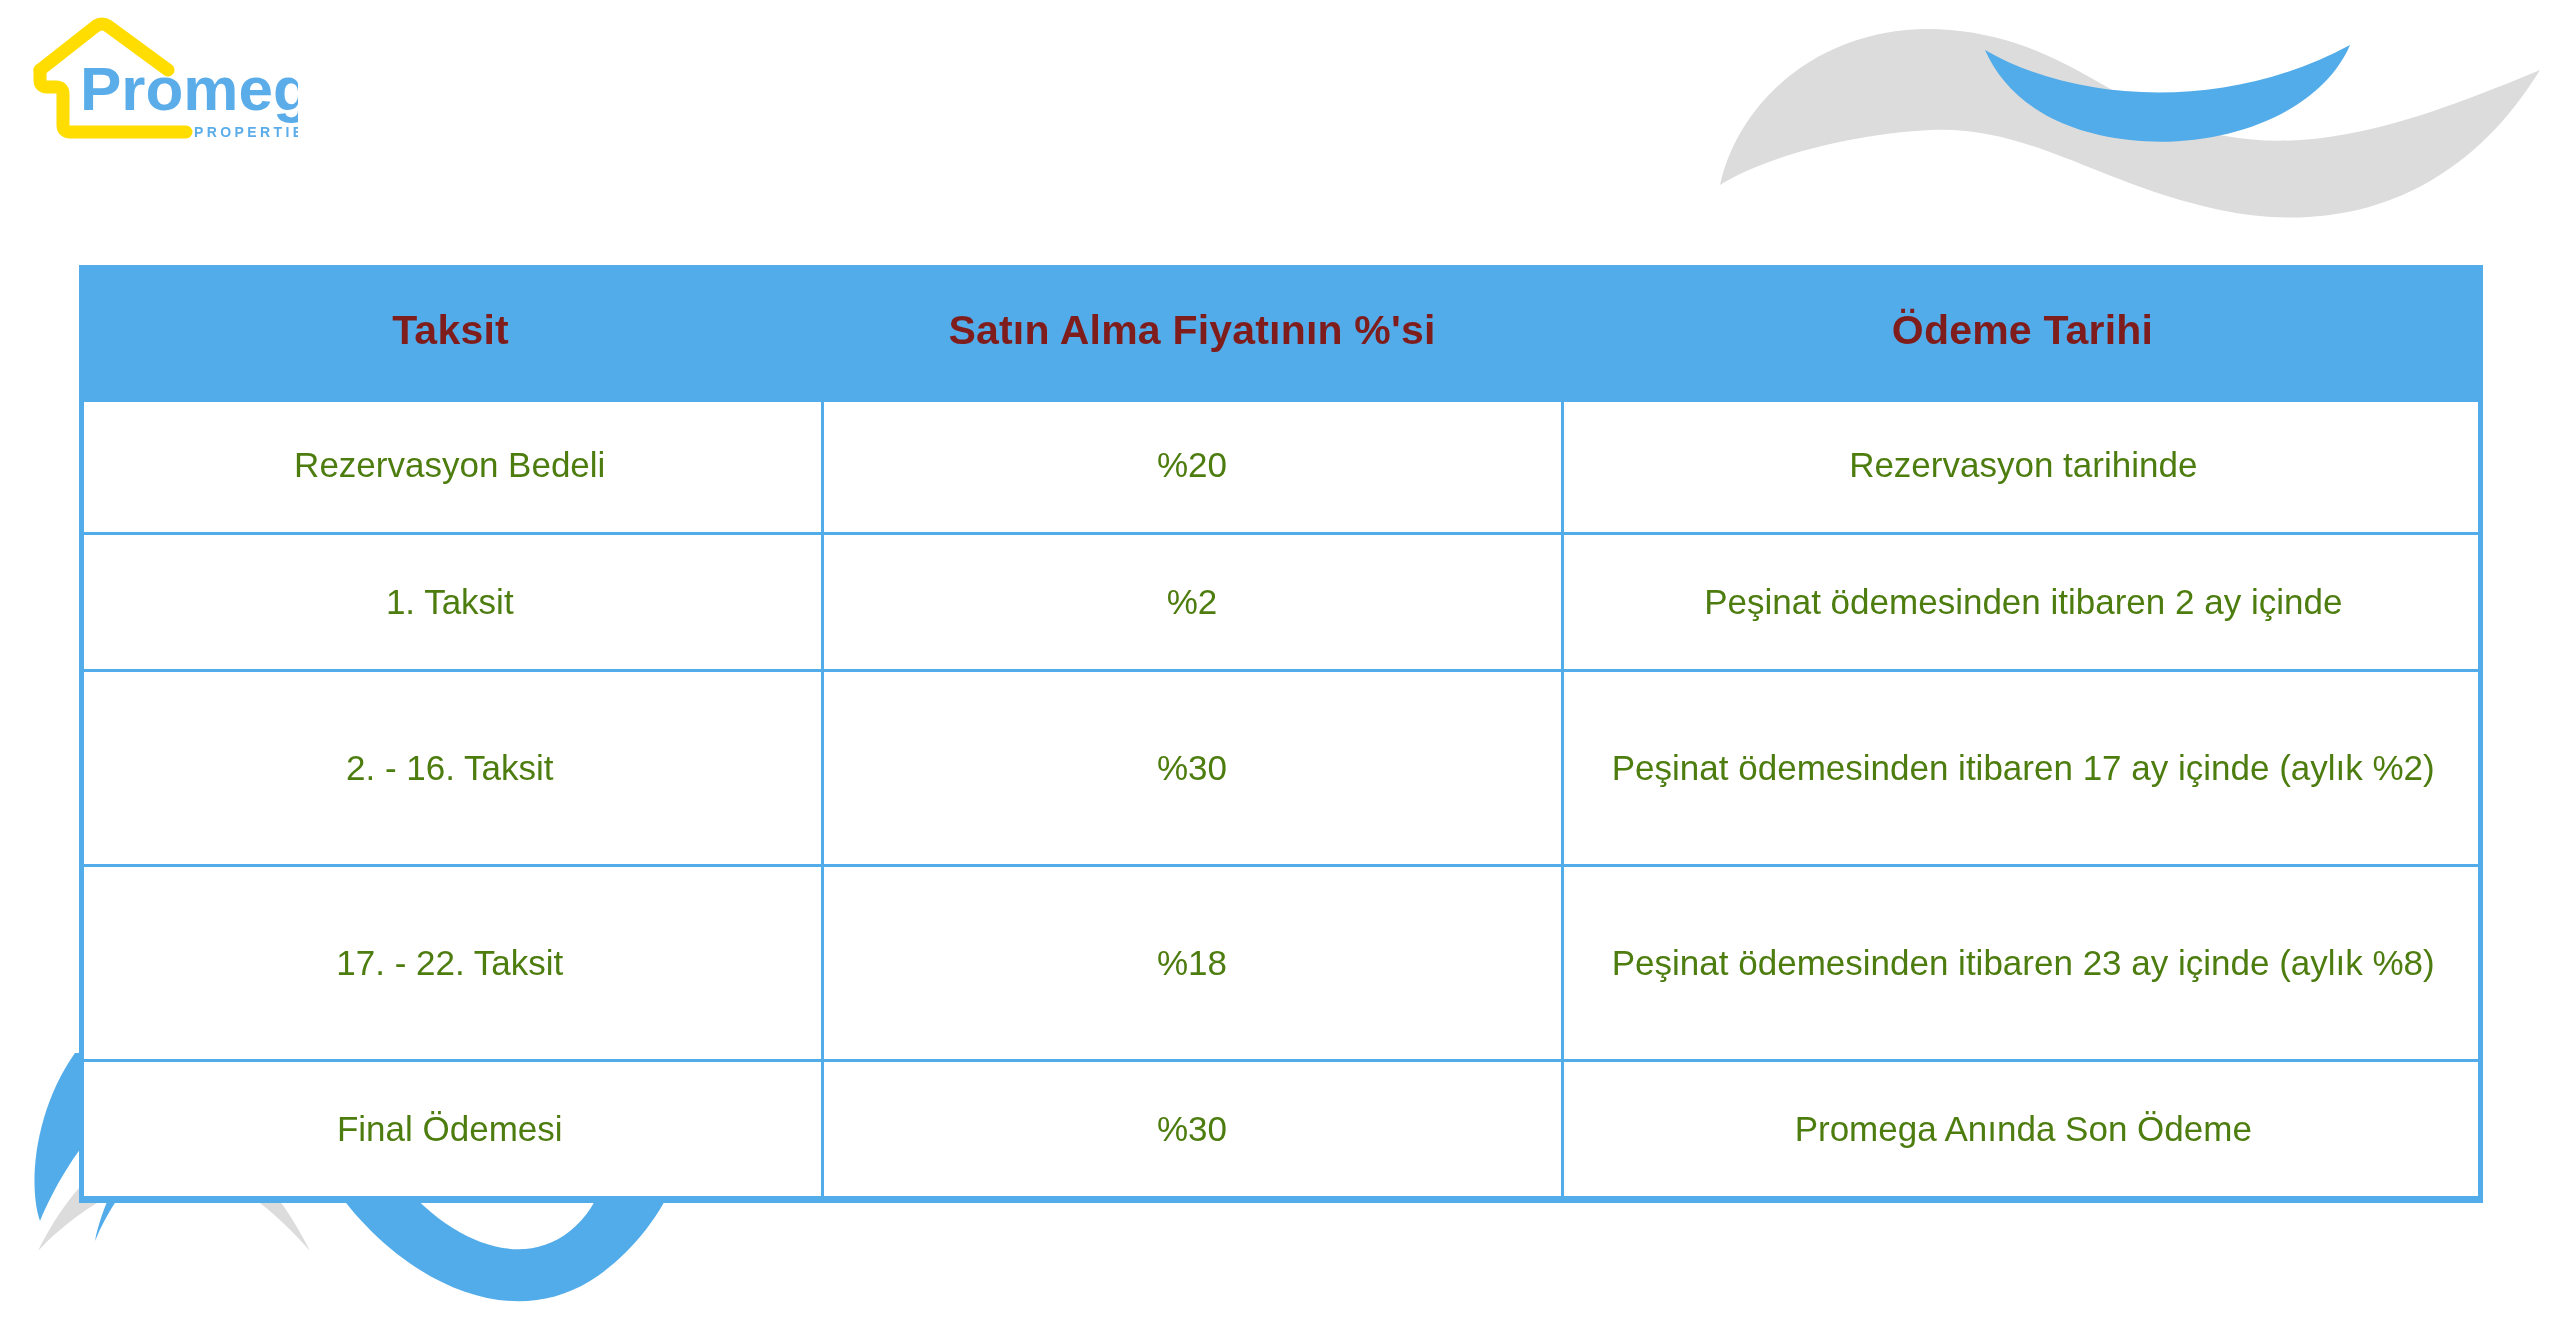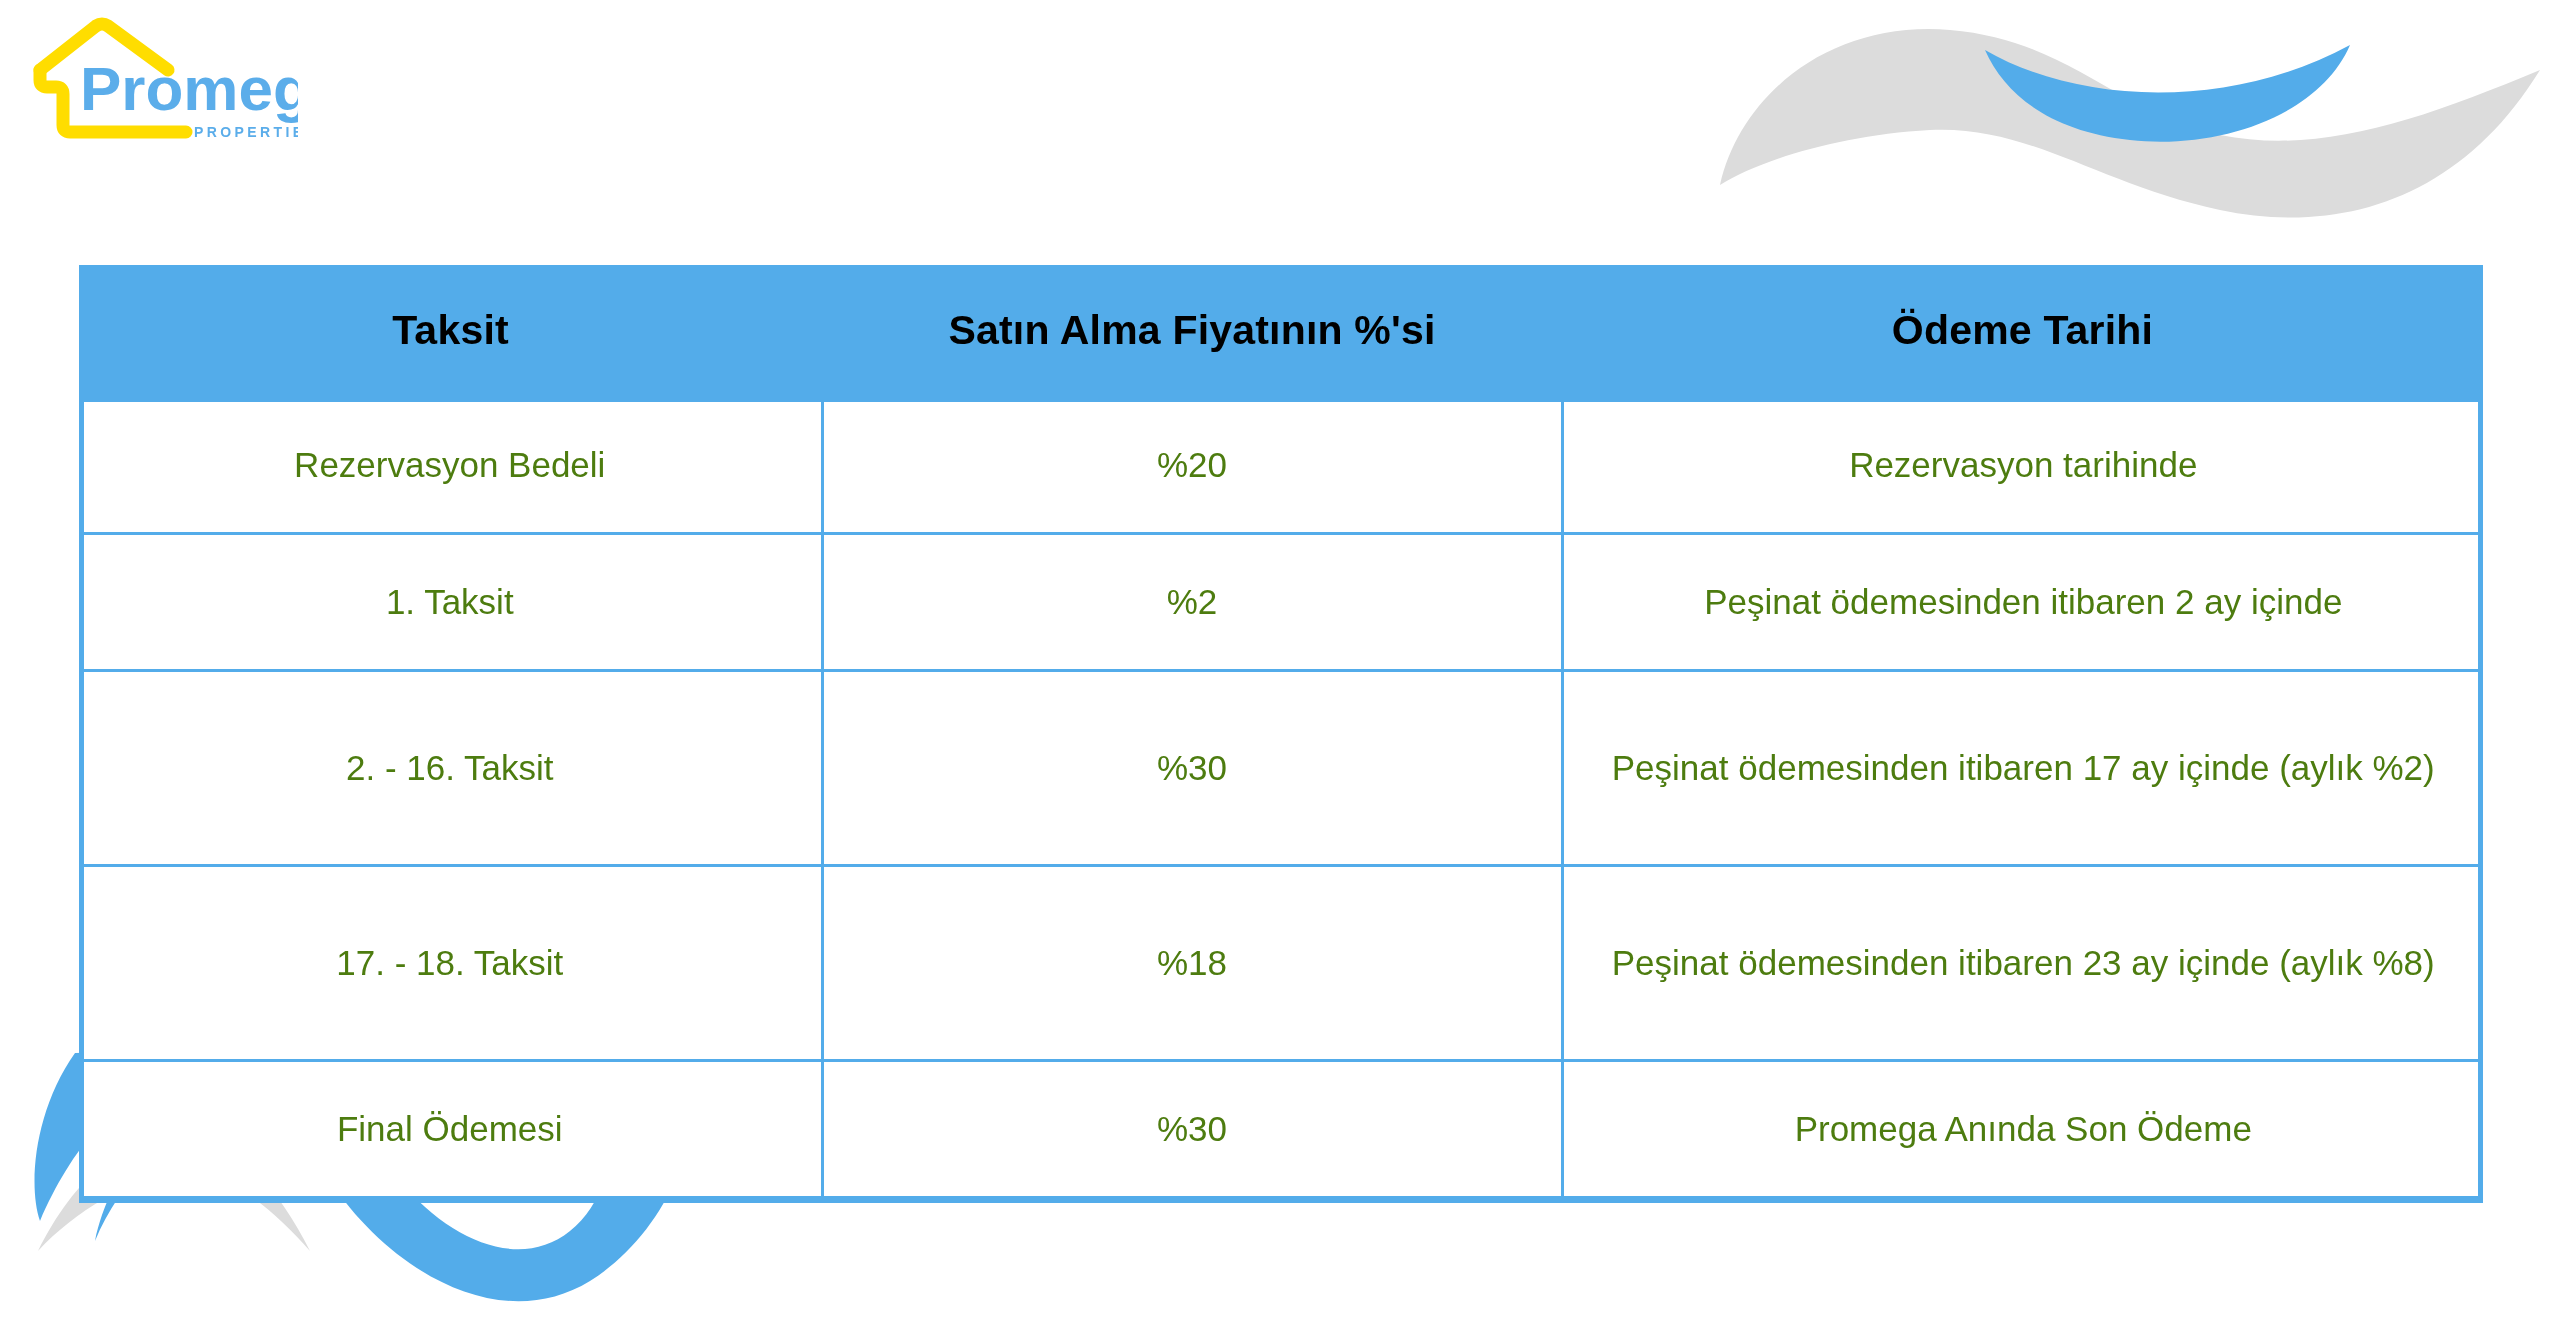--- a/index.html
+++ b/index.html
@@ -62,21 +62,21 @@
     border-collapse: collapse;
     table-layout: fixed;
     background: #ffffff;
   }
   table.plan col.c1 { width: 743px; }
   table.plan col.c2 { width: 740px; }
   table.plan col.c3 { width: 921px; }
 
   table.plan thead th {
     background: #53ACEA;
-    color: #000000;
+    color: #7f1d1d;
     font-size: 41px;
     font-weight: bold;
     letter-spacing: 0.2px;
     height: 130px;
     padding: 0 18px;
     text-align: center;
     vertical-align: middle;
     border: none;
   }
 
@@ -214,21 +214,21 @@
           <td class="col-term">1. Taksit</td>
           <td class="col-pct">%2</td>
           <td class="col-date">Peşinat ödemesinden itibaren 2 ay içinde</td>
         </tr>
         <tr class="r-3">
           <td class="col-term">2. - 16. Taksit</td>
           <td class="col-pct">%30</td>
           <td class="col-date">Peşinat ödemesinden itibaren 17 ay içinde (aylık %2)</td>
         </tr>
         <tr class="r-4">
-          <td class="col-term">17. - 18. Taksit</td>
+          <td class="col-term">17. - 22. Taksit</td>
           <td class="col-pct">%18</td>
           <td class="col-date">Peşinat ödemesinden itibaren 23 ay içinde (aylık %8)</td>
         </tr>
         <tr class="r-5">
           <td class="col-term">Final Ödemesi</td>
           <td class="col-pct">%30</td>
           <td class="col-date">Promega Anında Son Ödeme</td>
         </tr>
       </tbody>
     </table>

